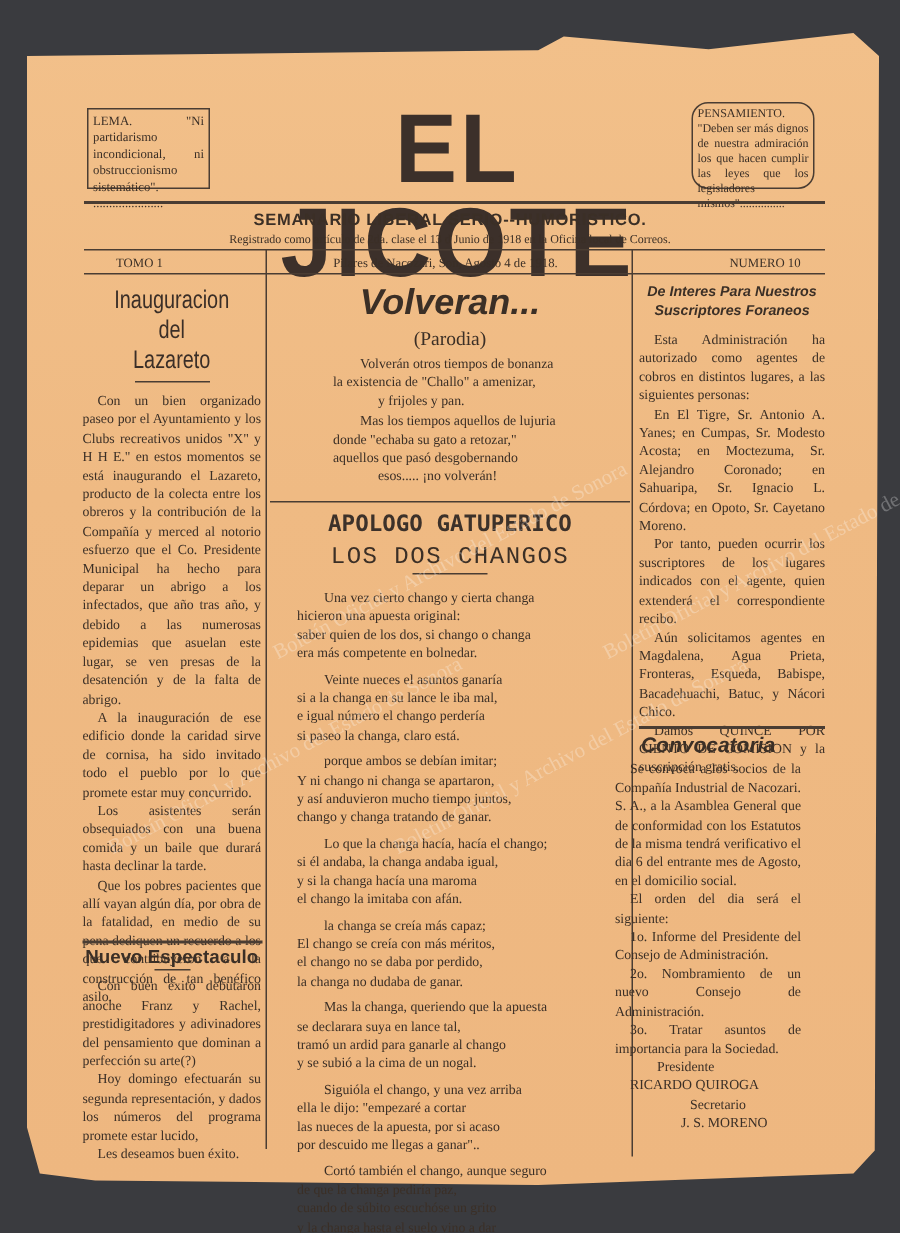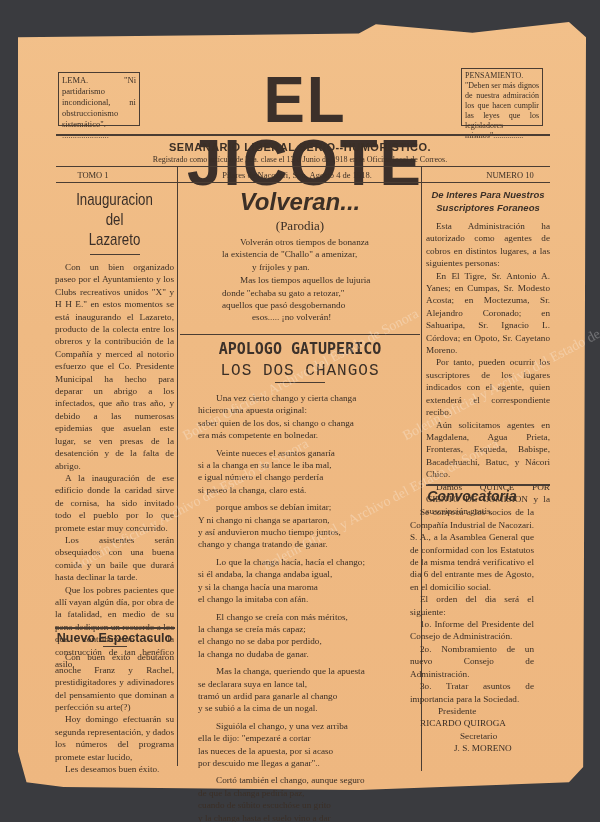--- a/index.html
+++ b/index.html
@@ -68,21 +68,21 @@
 </style>
 </head>
 <body>
 
 <div class="page"></div>
 
 <div class="box" style="left:58px;top:72px;width:74px;height:48px;">
   <span>LEMA. "Ni partidarismo incondicional, ni obstruccionismo sistemático". ......................</span>
 </div>
 <div class="masthead">EL JICOTE</div>
-<div class="box" style="left:461px;top:68px;width:74px;height:52px;font-size:8px;line-height:10px;">
+<div class="box" style="left:461px;top:68px;width:74px;height:52px;font-size:8px;line-height:10px;border-radius:11px;">
   <div>PENSAMIENTO.</div>
   <div>"Deben ser más dignos de nuestra admiración los que hacen cumplir las leyes que los legisladores mismos"...............</div>
 </div>
 <div class="rule" style="left:56px;top:134px;width:494px;"></div>
 <div class="subtitle" style="top:141px;">SEMANARIO LIBERAL SERIO--HUMORISTICO.</div>
 <div class="reg" style="top:155px;">Registrado como artículo de 2da. clase el 13 d Junio de 1918 en la Oficina local de Correos.</div>
 <div class="rule thin" style="left:56px;top:166px;width:494px;"></div>
 <div class="dateline" style="left:56px;top:170px;width:74px;">TOMO 1</div>
 <div class="dateline" style="left:132px;top:170px;width:330px;">Pilares de Nacozari, Son, Agosto 4 de 1918.</div>
 <div class="dateline" style="left:470px;top:170px;width:80px;">NUMERO 10</div>
@@ -152,22 +152,22 @@
       <div>y así anduvieron mucho tiempo juntos,</div>
       <div>chango y changa tratando de ganar.</div>
     </div>
   <div class="stanza">
       <div>Lo que la changa hacía, hacía el chango;</div>
       <div>si él andaba, la changa andaba igual,</div>
       <div>y si la changa hacía una maroma</div>
       <div>el chango la imitaba con afán.</div>
     </div>
   <div class="stanza">
+      <div>la changa se creía más capaz;</div>
       <div>El chango se creía con más méritos,</div>
-      <div>la changa se creía más capaz;</div>
       <div>el chango no se daba por perdido,</div>
       <div>la changa no dudaba de ganar.</div>
     </div>
   <div class="stanza">
       <div>Mas la changa, queriendo que la apuesta</div>
       <div>se declarara suya en lance tal,</div>
       <div>tramó un ardid para ganarle al chango</div>
       <div>y se subió a la cima de un nogal.</div>
     </div>
   <div class="stanza">

